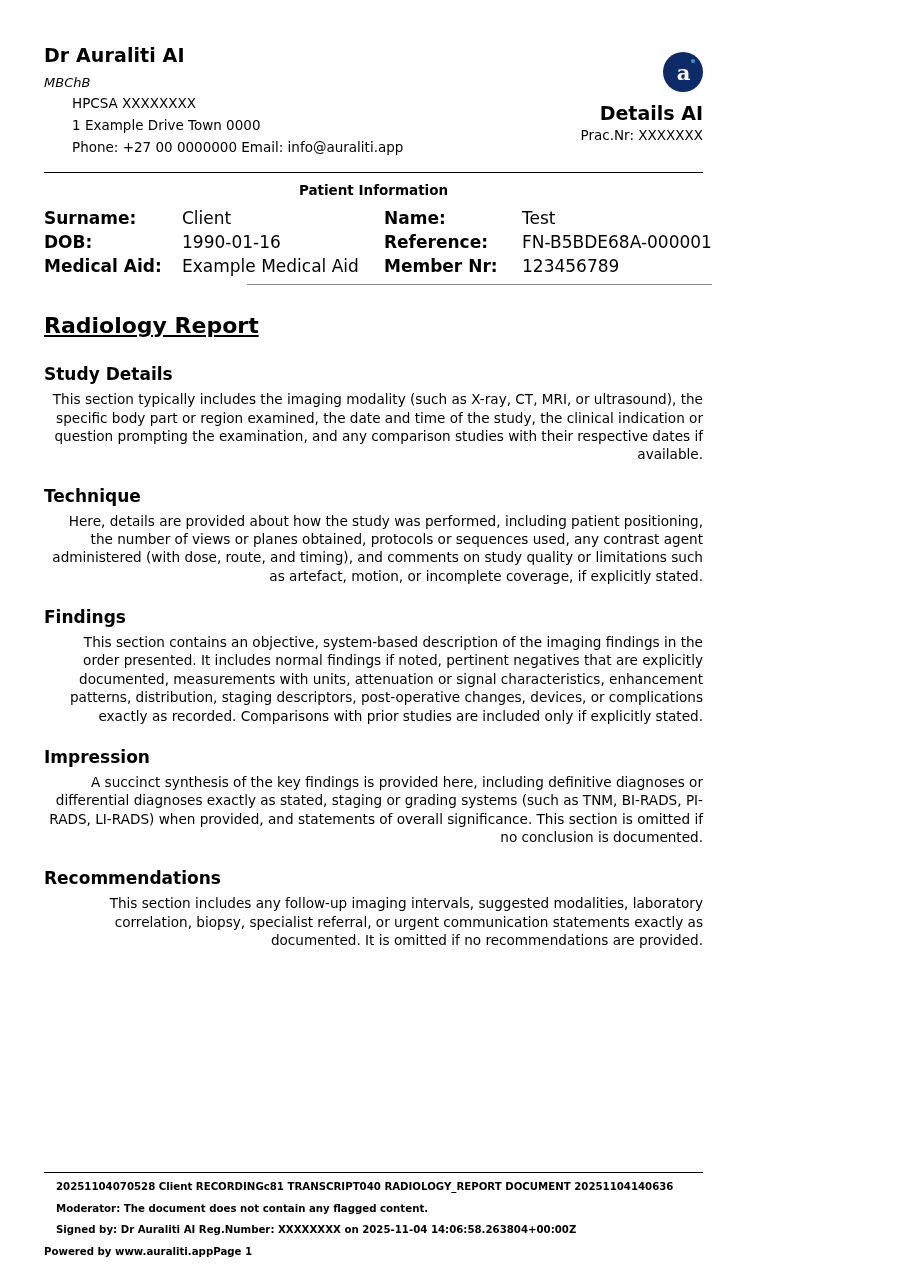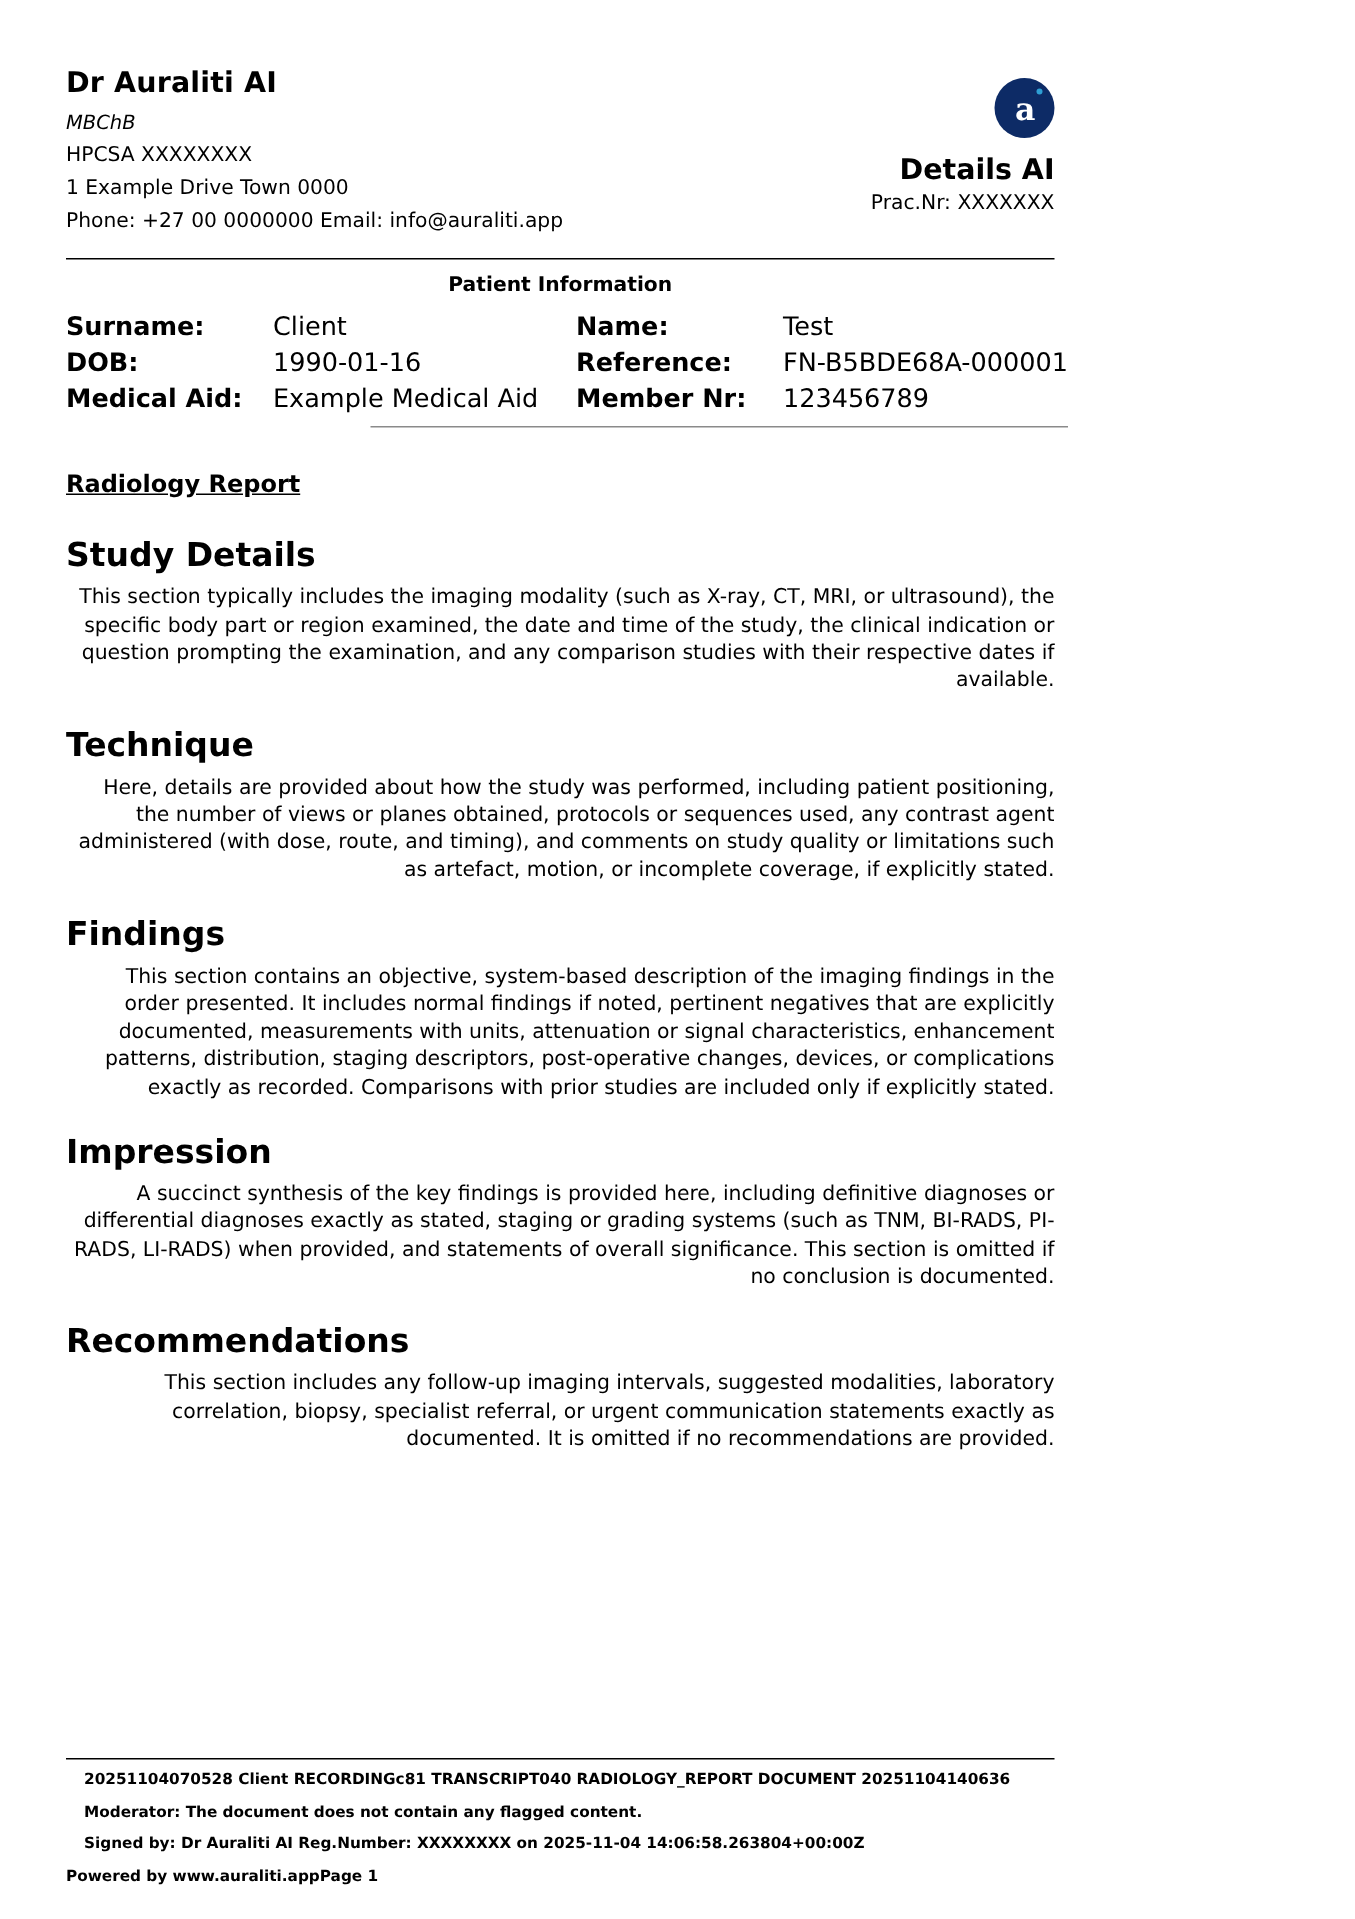--- a/index.html
+++ b/index.html
@@ -36,21 +36,21 @@
   .practice-name {
     font-size: 19px;
     font-weight: bold;
     letter-spacing: 0.1px;
     margin-bottom: 1px;
   }
   .practice-qual {
     font-style: italic;
     font-size: 13px;
   }
-  .practice-line { font-size: 13.5px; }
+  .practice-line { font-size: 13.5px; margin-left: 28px; }
 
   .brand-block {
     text-align: right;
     padding-top: 12px;
   }
   .brand-logo {
     display: flex;
     justify-content: flex-end;
     margin-bottom: 10px;
   }
@@ -113,29 +113,29 @@
   .patient-grid .val { }
   .patient-underline {
     width: 465px;
     margin-left: 203px;
     border-top: 1px solid #8a8a8a;
     margin-top: 4px;
   }
 
   
   .report-title {
-    font-size: 16px;
+    font-size: 22px;
     font-weight: bold;
     text-decoration: underline;
     margin-top: 28px;
     margin-bottom: 26px;
   }
   .section { margin-bottom: 22px; }
   .section h2 {
-    font-size: 22px;
+    font-size: 17px;
     font-weight: bold;
     margin: 0 0 6px 0;
   }
   .section p {
     margin: 0;
     font-size: 13.6px;
     line-height: 1.35;
     text-align: right;
   }
 

